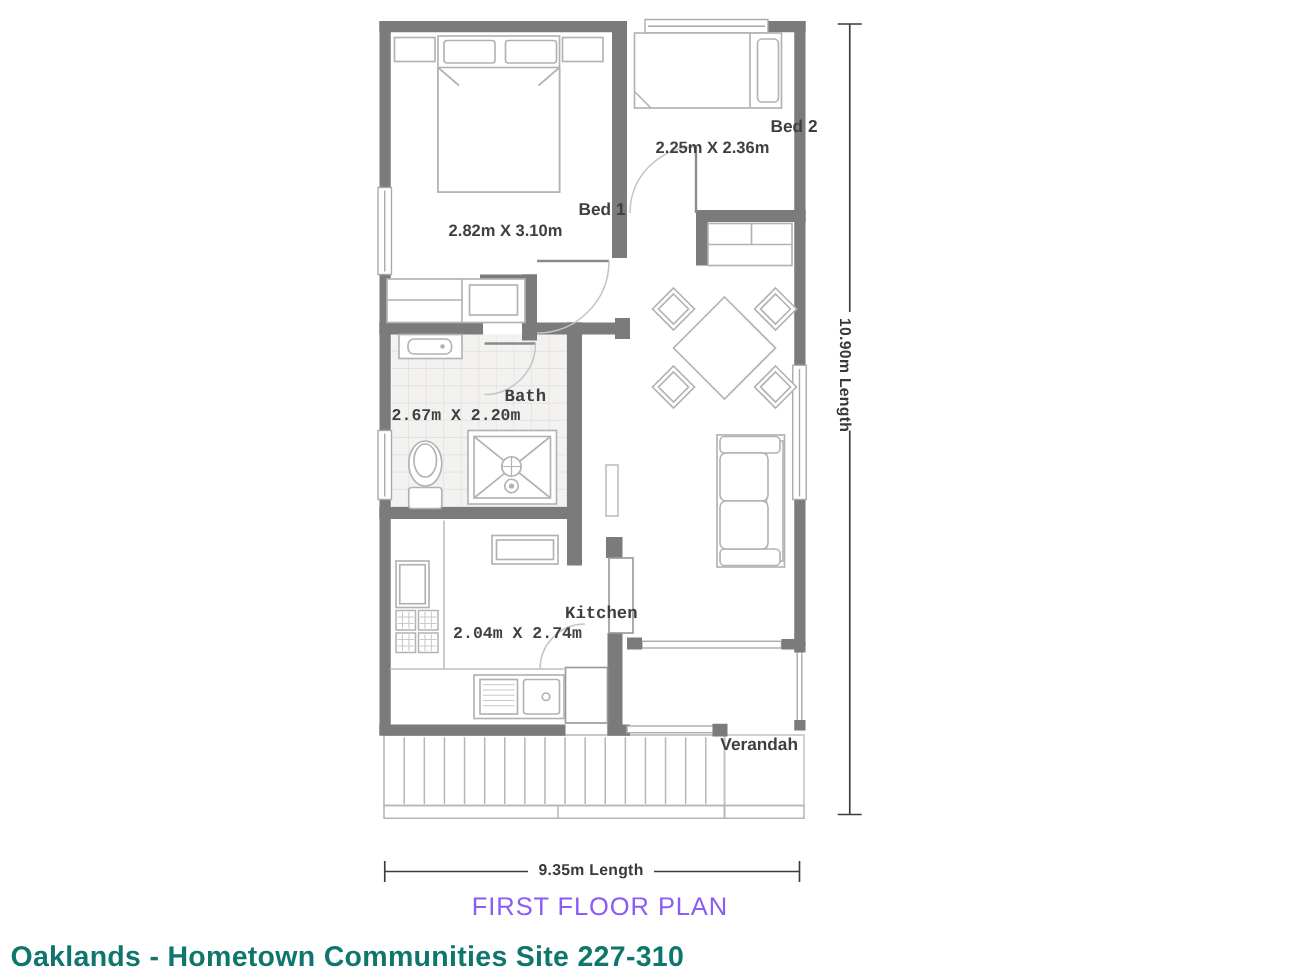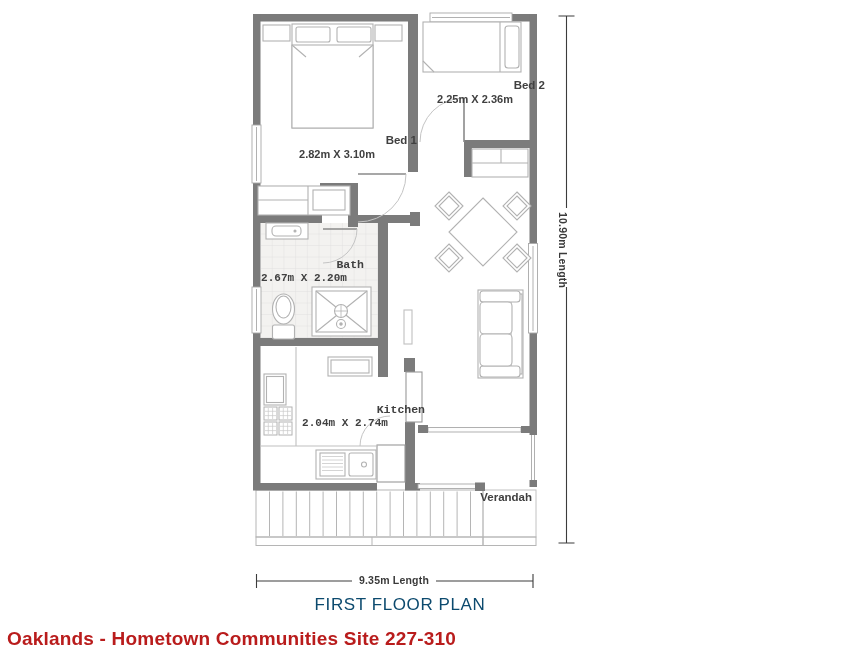--- a/index.html
+++ b/index.html
@@ -8,22 +8,22 @@
   .canvas svg{position:absolute;left:0;top:0;}
   .room-label{position:absolute;text-align:center;color:#404040;line-height:1.2;}
   .room-name{display:block;font-size:11.5px;font-weight:700;text-align:right;}
   .room-dims{display:block;font-size:11px;font-weight:600;}
   .room-dims:empty{display:none;}
   .dim-label{position:absolute;font-size:10.5px;font-weight:600;color:#3a3a3a;
              letter-spacing:.2px;white-space:nowrap;}
   .dim-label.h{width:100px;text-align:center;}
   .dim-label.v{writing-mode:vertical-rl;height:100px;text-align:center;line-height:13px;}
   .plan-title{position:absolute;width:220px;text-align:center;font-size:17px;
-              font-weight:500;color:#0c4a6e;letter-spacing:.6px;}
-  .footer-title{position:absolute;font-size:19px;font-weight:700;color:#b91c1c;
+              font-weight:500;color:#8b5cf6;letter-spacing:.6px;}
+  .footer-title{position:absolute;font-size:19px;font-weight:700;color:#0f766e;
                 letter-spacing:.2px;text-align:center;}
 </style>
 </head>
 <body>
 
 <div class="canvas">
 
 <svg width="866" height="650" viewBox="0 0 866 650">
   <defs>
     <pattern id="tiles" x="261" y="223" width="11.7" height="11.5" patternUnits="userSpaceOnUse">

